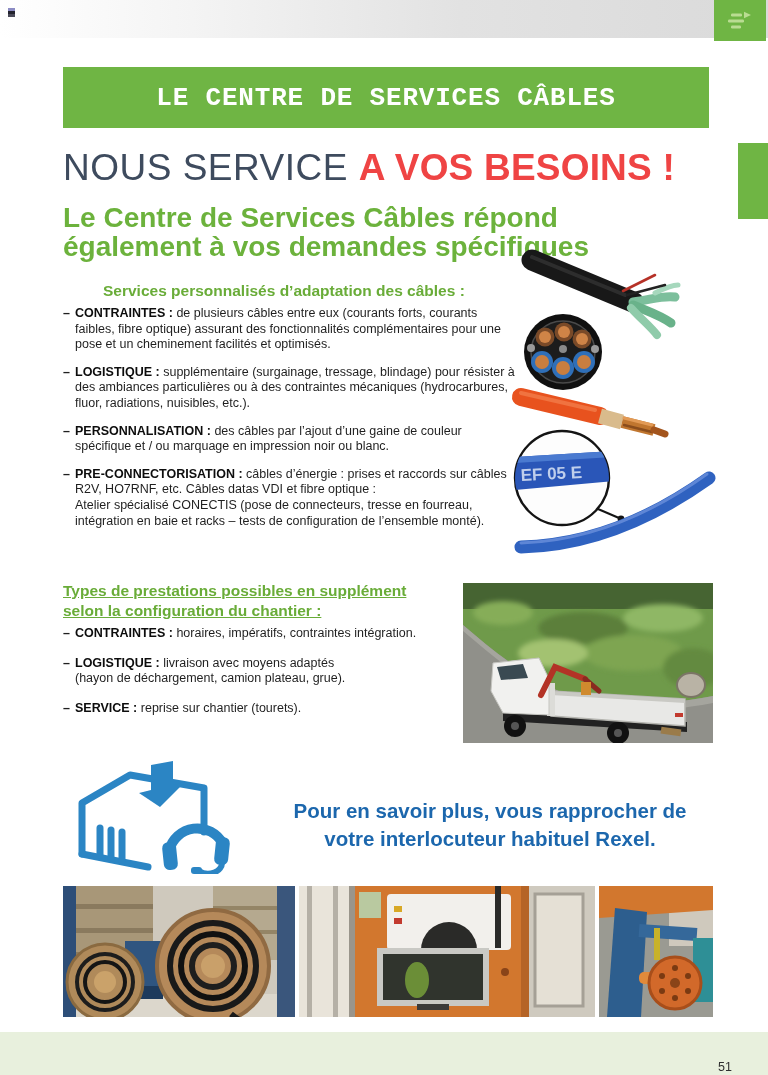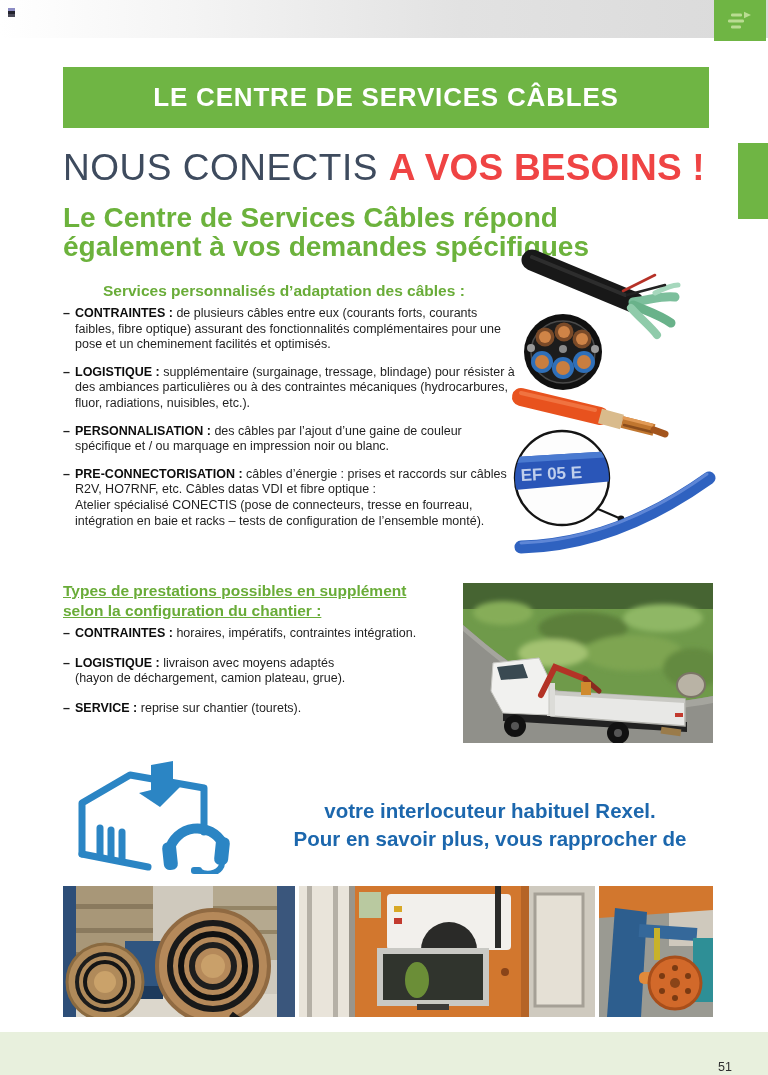--- a/index.html
+++ b/index.html
@@ -10,21 +10,21 @@
   .topbar{position:absolute;left:0;top:0;width:768px;height:38px;
           background:linear-gradient(to right,#ffffff 0%,#f4f4f4 25%,#e2e2e2 60%,#dadada 100%);}
   .minilogo{position:absolute;left:8px;top:8px;width:7px;height:9px;
             background:linear-gradient(#8c8cc4 0 35%,#23232e 35% 70%,#4a4a58 70% 100%);}
   .cornerbtn{position:absolute;left:714px;top:0px;width:52px;height:41px;background:#6fb544;
              display:flex;align-items:center;justify-content:center;cursor:pointer;}
   .sidetab{position:absolute;left:738px;top:143px;width:30px;height:76px;background:#6fb544;}
 
   
   .banner{position:absolute;left:63px;top:67px;width:646px;height:61px;background:#6fb544;
-          display:flex;align-items:center;justify-content:center;}
+          display:flex;align-items:center;justify-content:center;font-family:Liberation Mono, monospace;}
   .banner span{color:#ffffff;font-weight:bold;font-size:26px;letter-spacing:.8px;}
 
   
   .headline{position:absolute;left:63px;top:146px;white-space:nowrap;font-size:37px;line-height:44px;}
   .headline .lt{color:#3e4b5e;font-weight:normal;letter-spacing:.5px;}
   .headline .bd{color:#ef4444;font-weight:bold;letter-spacing:.2px;}
 
   .intro{position:absolute;left:63px;top:204px;color:#6cb23c;font-weight:bold;
          font-size:28px;line-height:28.5px;}
 
@@ -66,21 +66,21 @@
       <rect x="4" y="14.5" width="10" height="3" rx="1.2" fill="#b9dc92"></rect>
     </svg>
   </div>
   <div class="sidetab"></div>
 
   <div class="banner">
     <span>LE CENTRE DE SERVICES CÂBLES</span>
   </div>
 
   <div class="headline">
-    <span class="lt">NOUS CONECTIS </span><span class="bd">A VOS BESOINS !</span>
+    <span class="lt">NOUS SERVICE </span><span class="bd">A VOS BESOINS !</span>
   </div>
 
   <div class="intro">
     <div>Le Centre de Services Câbles répond</div>
     <div>également à vos demandes spécifiques</div>
   </div>
 
   <div class="secthead" id="services-heading">Services personnalisés d’adaptation des câbles :</div>
 
   <div class="blist" id="services-list">
@@ -244,22 +244,22 @@
     <g>
       <path d="M97,93 A 29 29 0 0 1 151,86" stroke="#2b85c4" stroke-width="10" fill="none" stroke-linecap="round"></path>
       <rect x="91" y="84" width="14" height="28" rx="6" fill="#2b85c4" transform="rotate(-6 98 98)"></rect>
       <rect x="143" y="79" width="14" height="28" rx="6" fill="#2b85c4" transform="rotate(6 150 93)"></rect>
       <path d="M150,104 A 14 11 0 0 1 127,113" stroke="#2b85c4" stroke-width="6" fill="none" stroke-linecap="round"></path>
       <rect x="119" y="109" width="11" height="7" rx="3" fill="#2b85c4"></rect>
     </g>
   </svg>
 
   <div class="contact-text">
+    <div>Pour en savoir plus, vous rapprocher de</div>
     <div>votre interlocuteur habituel Rexel.</div>
-    <div>Pour en savoir plus, vous rapprocher de</div>
   </div>
 
   <svg class="abs" style="left:63px;top:886px;" width="232" height="131" viewBox="0 0 232 131">
     <rect width="232" height="131" fill="#cfc9bd"></rect>
     <rect x="0" y="0" width="90" height="92" fill="#a89778"></rect>
     <rect x="0" y="18" width="90" height="5" fill="#8a7a5e"></rect>
       <rect x="0" y="42" width="90" height="5" fill="#8a7a5e"></rect>
     <rect x="0" y="66" width="90" height="5" fill="#8a7a5e"></rect>
     <rect x="150" y="0" width="82" height="74" fill="#b5a98f"></rect>
     <rect x="150" y="20" width="82" height="4" fill="#948566"></rect>

